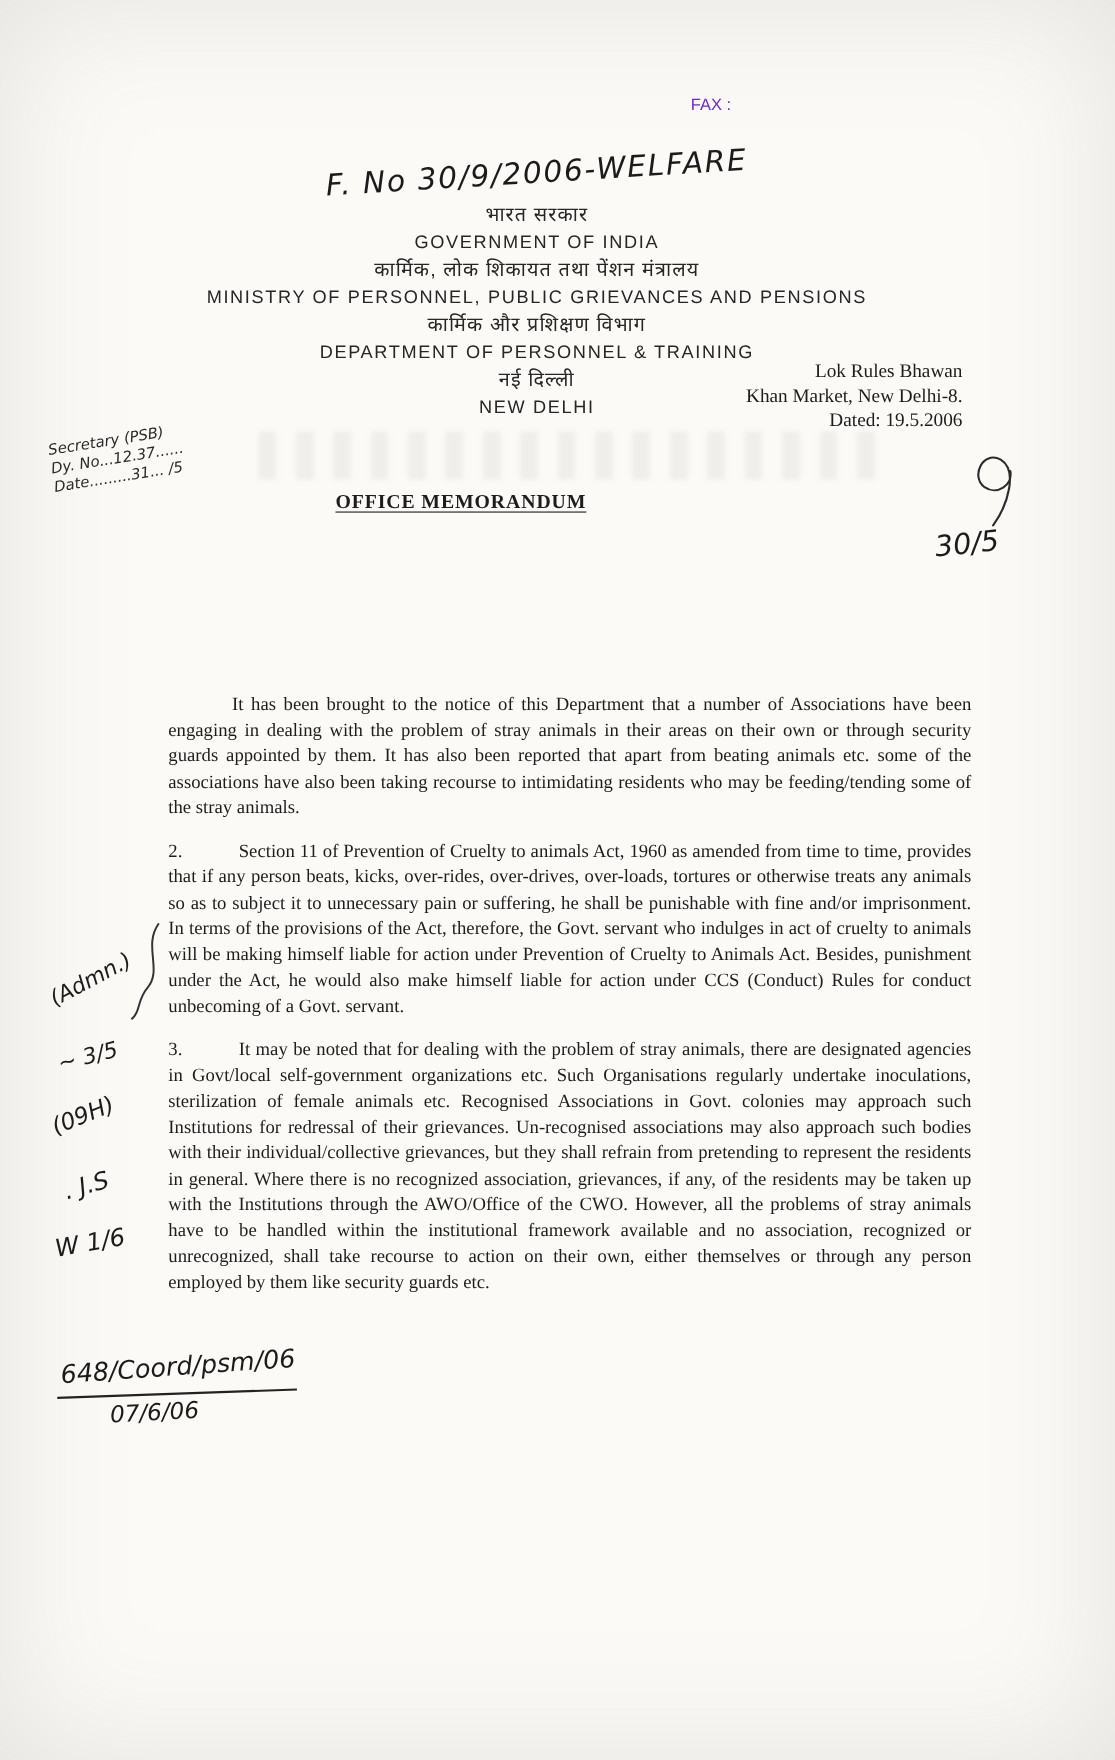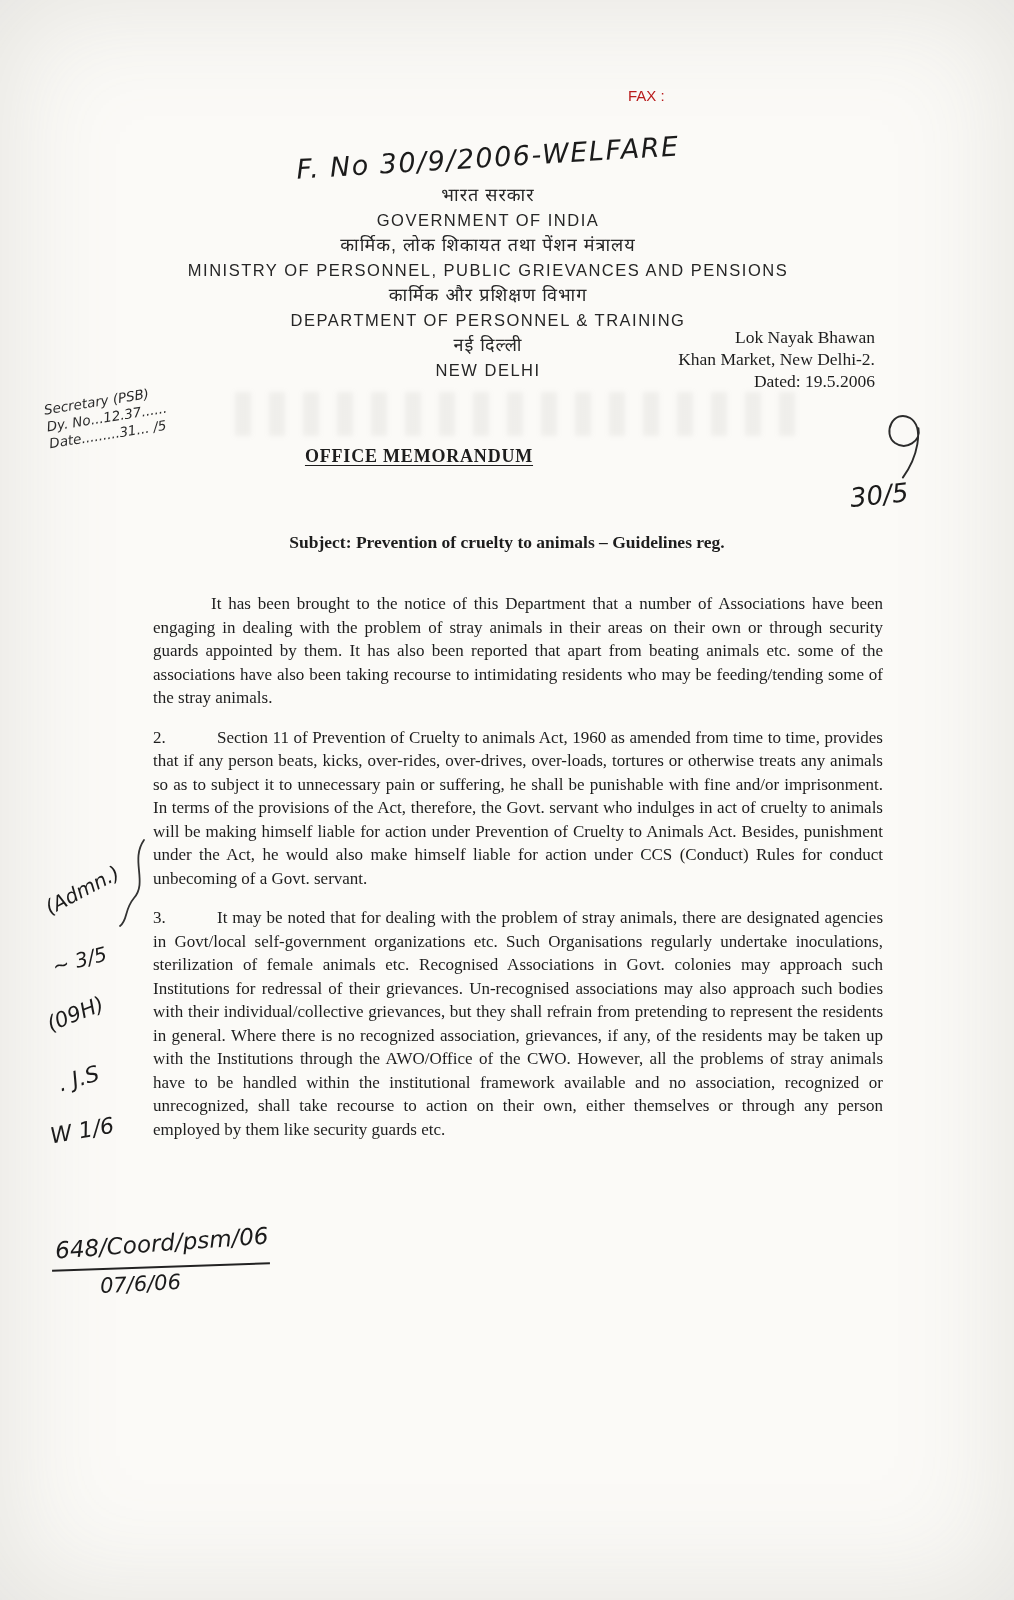--- a/index.html
+++ b/index.html
@@ -16,21 +16,21 @@
   
   .smudge{
     position:absolute;left:235px;top:392px;width:570px;height:44px;
     background:repeating-linear-gradient(90deg, rgba(140,140,135,0.10) 0 16px, rgba(0,0,0,0) 16px 34px);
     filter:blur(2.5px);
   }
   
   .fax-block{
     position:absolute;left:628px;top:86px;
     font-family:"Liberation Sans", sans-serif;
-    font-size:15px;line-height:19px;color:#b91c1c;
+    font-size:15px;line-height:19px;color:#6d28d9;
     display:flex;gap:10px;
   }
   .fax-label{white-space:nowrap;}
   
   .handwrite{
     font-family:"DejaVu Sans", sans-serif;
     font-style:italic;
     color:#1b1b1b;
   }
   .file-no{
@@ -81,21 +81,21 @@
   .subject-line{
     position:absolute;left:0;top:532px;width:1014px;
     text-align:center;font-weight:bold;font-size:17.5px;
   }
   
   .body-text{
     position:absolute;left:153px;top:592px;width:730px;
     font-size:17px;line-height:23.5px;text-align:justify;
   }
   .body-text p{margin:0 0 16px 0;}
-  .body-text p.first{text-indent:58px;}
+  .body-text p.first{text-indent:58px;margin-top:36px;}
   .para-num{display:inline-block;width:64px;}
   
   .mn{position:absolute;white-space:nowrap;font-size:20px;}
   .mn1{left:42px;top:878px;transform:rotate(-28deg);}
   .mn2{left:52px;top:948px;transform:rotate(-14deg);}
   .mn3{left:46px;top:1002px;transform:rotate(-22deg);font-size:21px;}
   .mn4{left:58px;top:1066px;transform:rotate(-16deg);font-size:22px;}
   .mn5{left:50px;top:1118px;transform:rotate(-10deg);font-size:22px;}
   .mn-flourish{position:absolute;left:112px;top:836px;width:38px;height:92px;}
   .mn-flourish path{stroke:#333;stroke-width:1.8;fill:none;stroke-linecap:round;}
@@ -131,39 +131,38 @@
     <div class="en">GOVERNMENT OF INDIA</div>
     <div class="hi">कार्मिक, लोक शिकायत तथा पेंशन मंत्रालय</div>
     <div class="en">MINISTRY OF PERSONNEL, PUBLIC GRIEVANCES AND PENSIONS</div>
     <div class="hi">कार्मिक और प्रशिक्षण विभाग</div>
     <div class="en">DEPARTMENT OF PERSONNEL &amp; TRAINING</div>
     <div class="hi">नई दिल्ली</div>
     <div class="en">NEW DELHI</div>
   </div>
 
   <div class="address-block">
-    <div>Lok Nayak Bhawan</div>
-    <div>Khan Market, New Delhi-2.</div>
+    <div>Lok Rules Bhawan</div>
+    <div>Khan Market, New Delhi-8.</div>
     <div>Dated: 19.5.2006</div>
   </div>
 
   <div class="stamp">
     <div>Secretary (PSB)</div>
     <div>Dy. No...12.37......</div>
     <div>Date.........31... /5</div>
   </div>
 
   <div class="memo-title">OFFICE MEMORANDUM</div>
 
   <svg class="sig-svg" viewBox="0 0 100 90" aria-hidden="true">
     <path d="M70,78 C86,56 96,20 78,9 C59,-1 46,27 61,38 C74,47 91,36 88,21"></path>
   </svg>
   <div class="sig-date handwrite">30/5</div>
 
-  <div class="subject-line">Subject: Prevention of cruelty to animals – Guidelines reg.</div>
 
   <div class="body-text">
     <p class="first"><span>It has been brought to the notice of this Department that a number of Associations have been engaging in dealing with the problem of stray animals in their areas on their own or through security guards appointed by them.  It has also been reported that apart from beating animals etc. some of the associations have also been taking recourse to intimidating residents who may be feeding/tending some of the stray animals.</span></p>
     <p><span class="para-num">2.</span><span>Section 11 of Prevention of Cruelty to animals Act, 1960 as amended from time to time, provides that if any person beats, kicks, over-rides, over-drives, over-loads, tortures or otherwise treats any animals so as to subject it to unnecessary pain or suffering, he shall be punishable with fine and/or imprisonment.  In terms of the provisions of the Act, therefore, the Govt. servant who indulges in act of cruelty to animals will be making himself liable for action under Prevention of Cruelty to Animals Act.  Besides, punishment under the Act, he would also make himself liable for action under CCS (Conduct) Rules for conduct unbecoming of a Govt. servant.</span></p>
     <p><span class="para-num">3.</span><span>It may be noted that for dealing with the problem of stray animals, there are designated agencies in Govt/local self-government organizations etc.  Such Organisations regularly undertake inoculations, sterilization of female animals etc.   Recognised Associations in Govt. colonies may approach such Institutions for redressal of their grievances.   Un-recognised associations may also approach such bodies with their individual/collective grievances, but they shall refrain from pretending to represent the residents in general.  Where there is no recognized association, grievances, if any, of the residents may be taken up with the Institutions through the AWO/Office of the CWO.  However, all the problems of stray animals have to be handled within the institutional framework available and no association, recognized or unrecognized, shall take recourse to action on their own, either themselves or through any  person employed by them like security guards etc.</span></p>
   </div>
 
   <svg class="mn-flourish" viewBox="0 0 38 92" aria-hidden="true">
     <path d="M32,4 C18,24 36,46 22,62 C12,74 16,84 8,90"></path>
   </svg>

